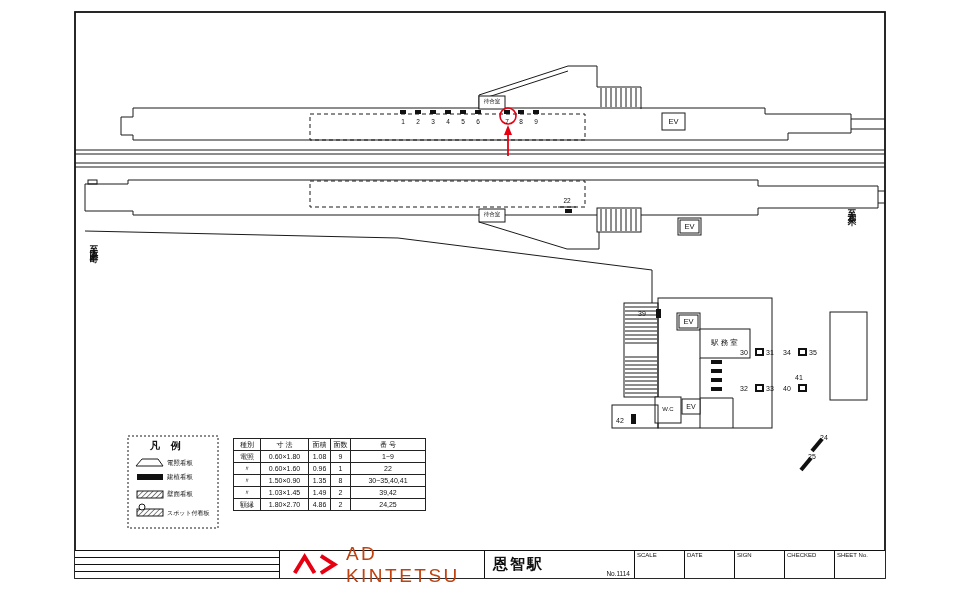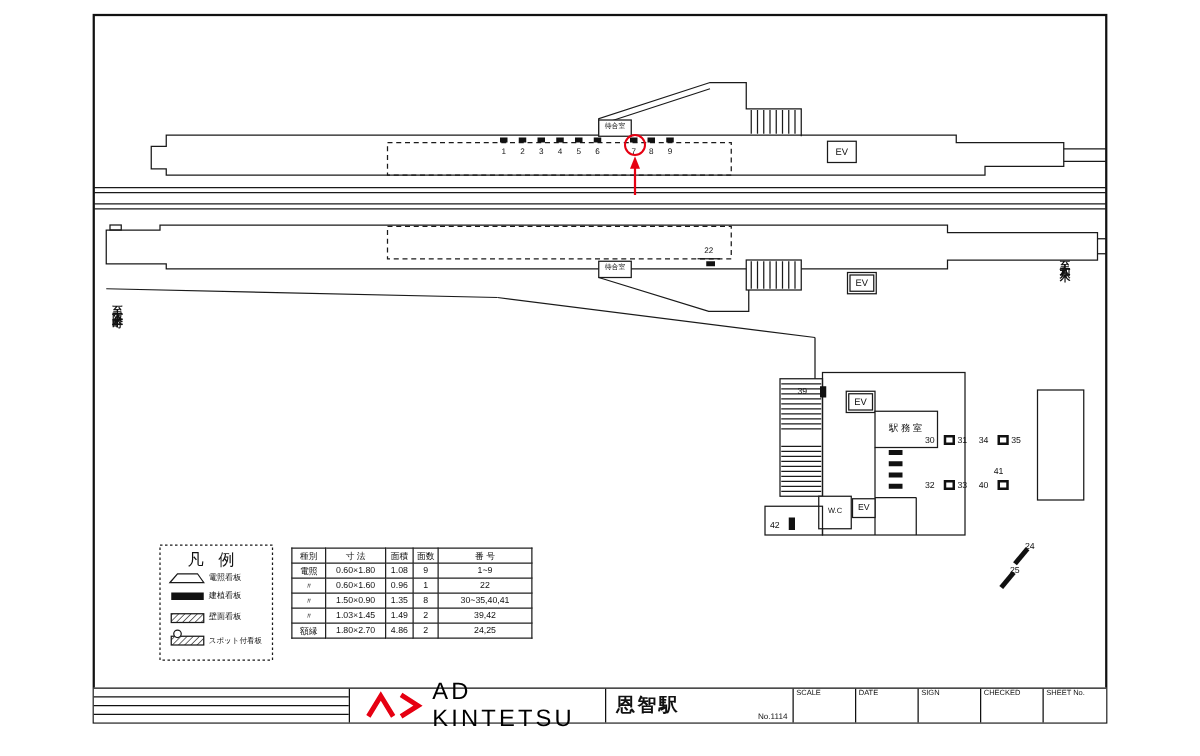--- a/index.html
+++ b/index.html
@@ -10,21 +10,21 @@
   .lbl { position:absolute; line-height:1; white-space:nowrap; color:#111; }
   .ctr { text-align:center; }
   .v-text { position:absolute; writing-mode:vertical-rl; text-orientation:upright; font-size:8.5px; font-weight:bold; letter-spacing:2px; line-height:1; }
   .spec-table { position:absolute; left:233px; top:438px; border-collapse:collapse; font-size:7px; background:#fff; }
   .spec-table th, .spec-table td { border:1px solid #222; text-align:center; vertical-align:middle; height:12px; padding:0 1px; font-weight:normal; }
   .titleblock { position:absolute; left:75px; top:550px; width:810px; height:28px; border-top:1.6px solid #111; display:flex; background:#fff; }
   .tb-rev { width:205px; border-right:1.4px solid #111; display:flex; flex-direction:column; }
   .tb-rev .rev-row { flex:1; border-bottom:1px solid #111; }
   .tb-rev .rev-row:last-child { border-bottom:none; }
   .tb-logo { width:205px; border-right:1.4px solid #111; display:flex; align-items:center; padding-left:12px; gap:7px; }
-  .logo-text { font-size:19px; color:#000000; letter-spacing:2.5px; }
+  .logo-text { font-size:19px; color:#c2410c; letter-spacing:2.5px; }
   .tb-station { width:150px; border-right:1.4px solid #111; position:relative; display:flex; align-items:center; padding-left:8px; }
   .station-name { font-size:15px; font-weight:bold; letter-spacing:2px; }
   .doc-no { position:absolute; right:4px; bottom:1px; font-size:6.5px; }
   .tb-small { width:50px; border-right:1.4px solid #111; font-size:6px; padding:1px 2px; }
   .tb-small:last-child { border-right:none; }
   .legend-lbl { font-size:6.5px; }
 </style>
 </head>
 <body>
 
@@ -224,21 +224,21 @@
 <div class="lbl" style="left:740px; top:385px; font-size:7px;">32</div>
 <div class="lbl" style="left:766px; top:385px; font-size:7px;">33</div>
 <div class="lbl" style="left:795px; top:374px; font-size:7px;">41</div>
 <div class="lbl" style="left:783px; top:385px; font-size:7px;">40</div>
 <div class="lbl ctr" style="left:655px; top:406px; width:26px; font-size:6px;">W.C</div>
 <div class="lbl ctr" style="left:682px; top:403px; width:18px; font-size:7px;">EV</div>
 <div class="lbl" style="left:616px; top:417px; font-size:7px;">42</div>
 <div class="lbl" style="left:820px; top:434px; font-size:7px;">24</div>
 <div class="lbl" style="left:808px; top:453px; font-size:7px;">25</div>
 
-<div class="lbl" style="left:150px; top:441px; font-size:13px; letter-spacing:4px;">凡 例</div>
+<div class="lbl" style="left:150px; top:441px; font-size:10px; letter-spacing:4px;font-weight:bold;">凡 例</div>
 <div class="lbl legend-lbl" style="left:167px; top:460px;">電照看板</div>
 <div class="lbl legend-lbl" style="left:167px; top:474px;">建植看板</div>
 <div class="lbl legend-lbl" style="left:167px; top:491px;">壁面看板</div>
 <div class="lbl" style="left:167px; top:510px; font-size:6px;">スポット付看板</div>
 
 <table class="spec-table">
   <tbody>
         <tr>
     <th style="width:27px;">種別</th>
     <th style="width:48px;">寸 法</th>

